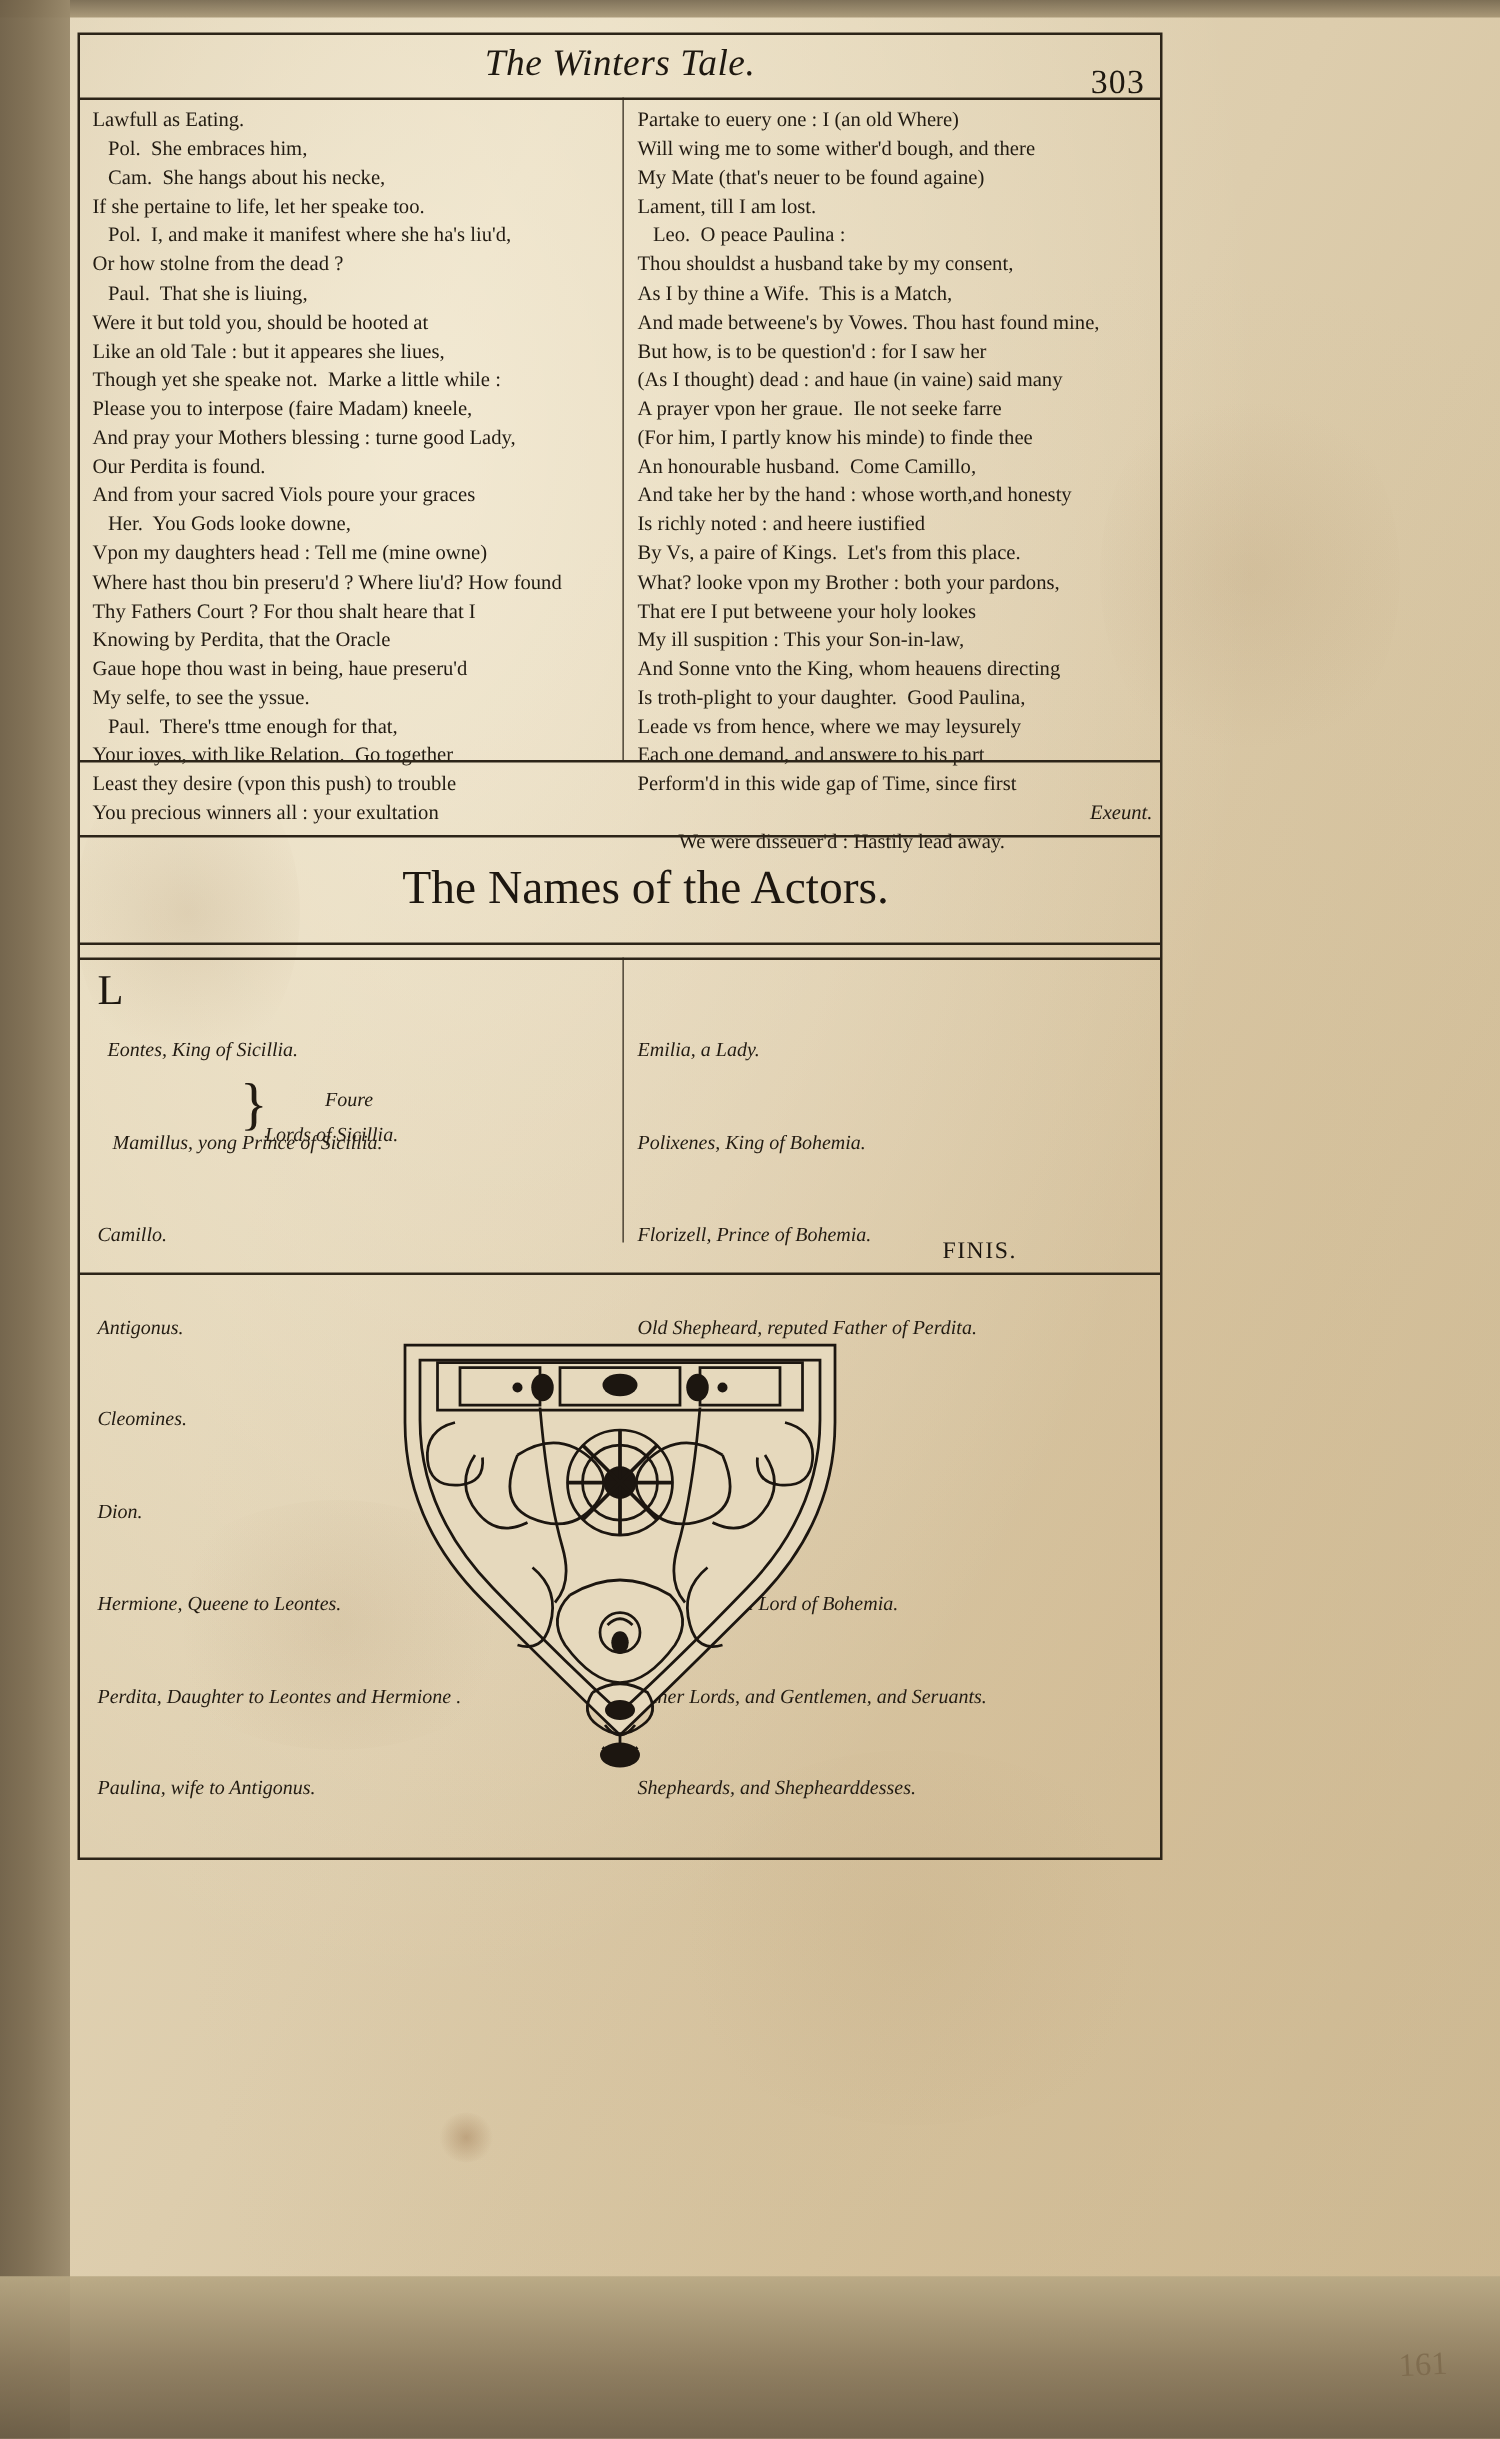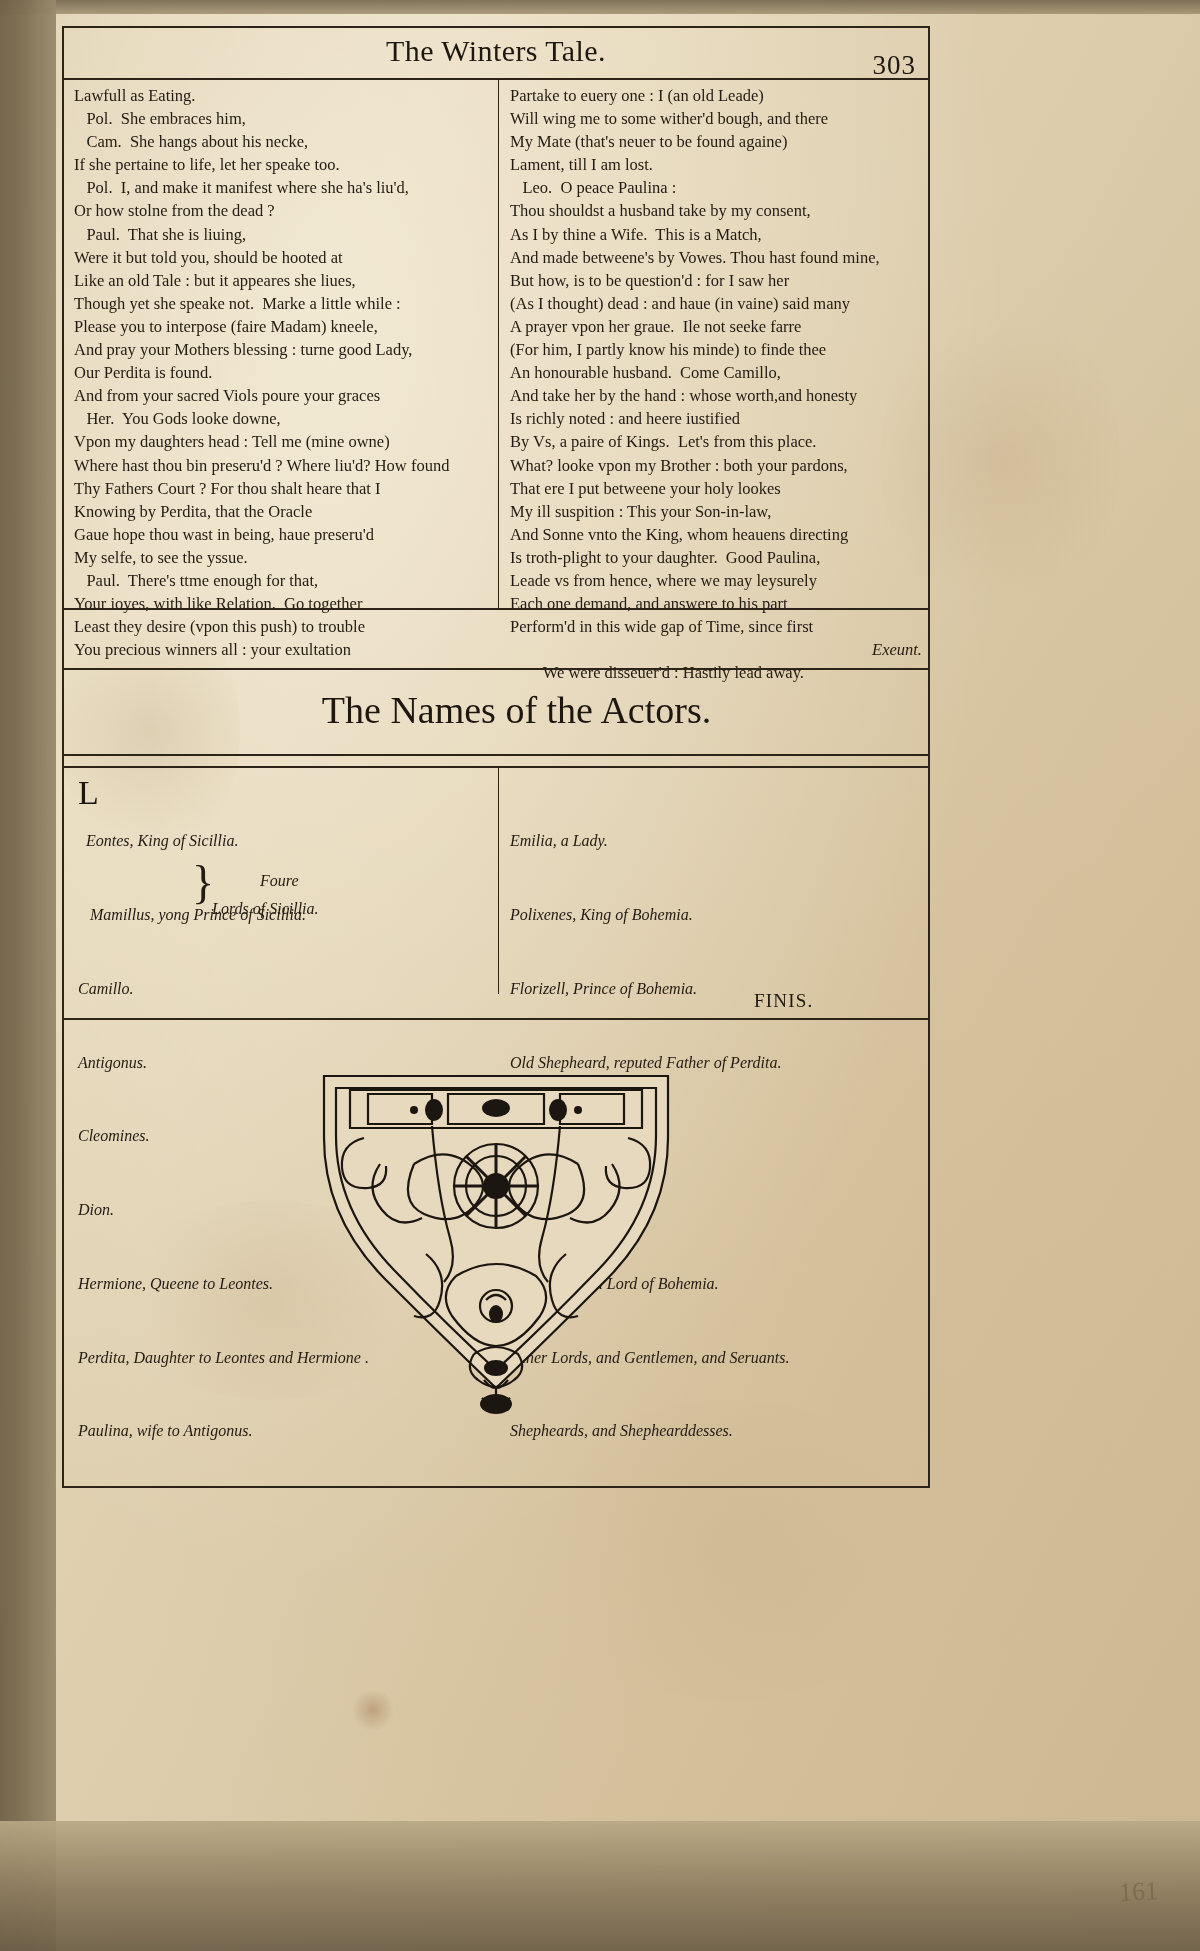--- a/index.html
+++ b/index.html
@@ -93,20 +93,21 @@
     position: absolute;
     left: 0; right: 0; top: 0;
     height: 50px;
   }
   #running-title {
     position: absolute;
     left: 0; right: 0;
     top: 6px;
     text-align: center;
     font-family: "Liberation Serif", serif;
+    font-style: italic;
     font-size: 30px;
     color: #1e1810;
     letter-spacing: .4px;
   }
   #page-number {
     position: absolute;
     right: 12px;
     top: 22px;
     font-size: 27px;
     font-family: "Liberation Serif", serif;
@@ -258,21 +259,21 @@
       <div class="line">Knowing by Perdita, that the Oracle</div>
       <div class="line">Gaue hope thou wast in being, haue preseru'd</div>
       <div class="line">My selfe, to see the yssue.</div>
       <div class="line">   Paul.  There's ttme enough for that,</div>
       <div class="line">Your ioyes, with like Relation.  Go together</div>
       <div class="line">Least they desire (vpon this push) to trouble</div>
       <div class="line">You precious winners all : your exultation</div>
     </div>
 
     <div class="col" id="col-right" style="left:446px; top:56px; width:412px;">
-      <div class="line">Partake to euery one : I (an old Leade)</div>
+      <div class="line">Partake to euery one : I (an old Where)</div>
       <div class="line">Will wing me to some wither'd bough, and there</div>
       <div class="line">My Mate (that's neuer to be found againe)</div>
       <div class="line">Lament, till I am lost.</div>
       <div class="line">   Leo.  O peace Paulina :</div>
       <div class="line">Thou shouldst a husband take by my consent,</div>
       <div class="line">As I by thine a Wife.  This is a Match,</div>
       <div class="line">And made betweene's by Vowes. Thou hast found mine,</div>
       <div class="line">But how, is to be question'd : for I saw her</div>
       <div class="line">(As I thought) dead : and haue (in vaine) said many</div>
       <div class="line">A prayer vpon her graue.  Ile not seeke farre</div>

